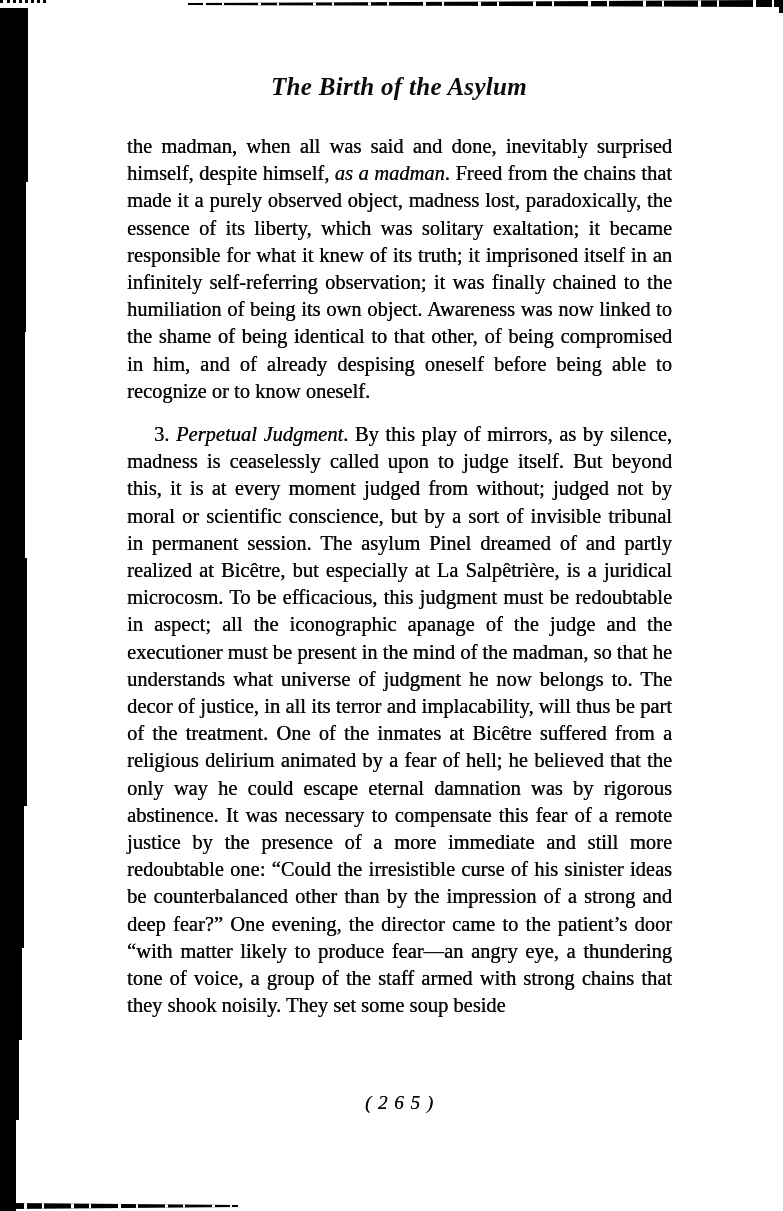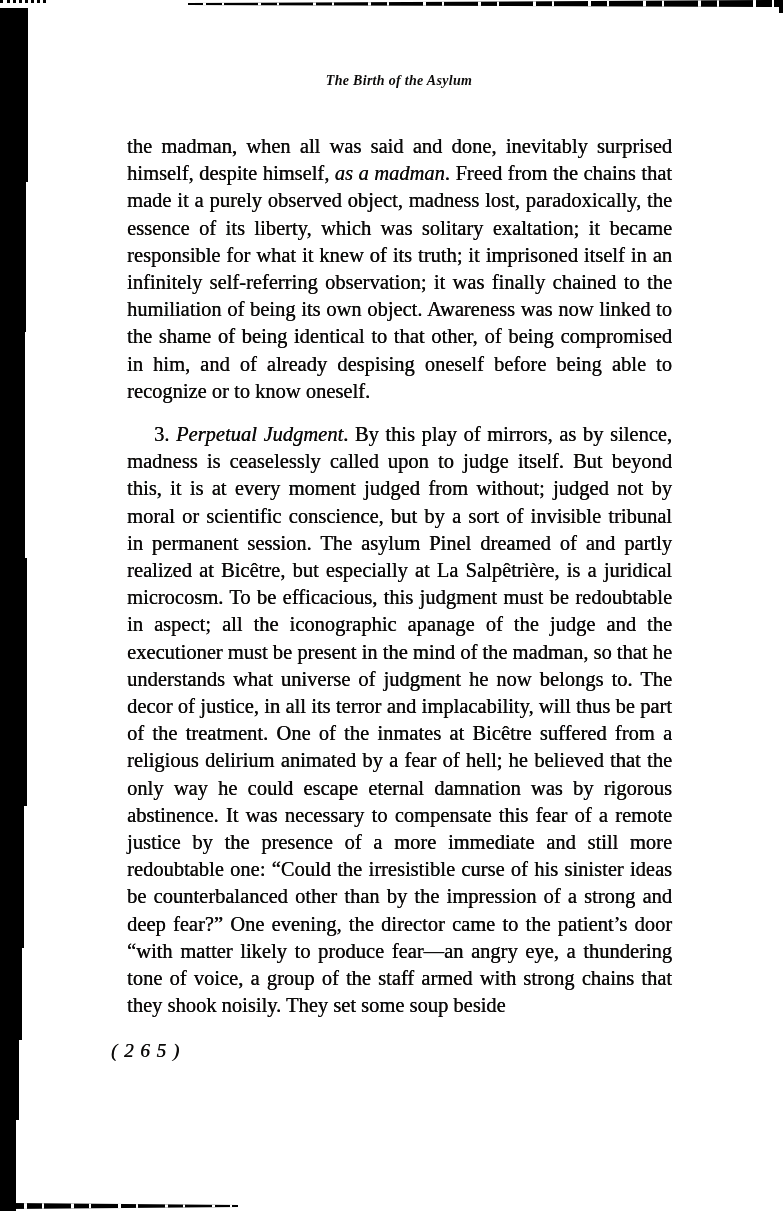--- a/index.html
+++ b/index.html
@@ -73,39 +73,40 @@
   }
 
   
   .running-header {
     position: absolute;
     left: 110px; top: 73px;
     width: 578px;
     text-align: center;
     font-style: italic;
     font-weight: bold;
-    font-size: 14px;
+    font-size: 25px;
     letter-spacing: 0.3px;
   }
   .body-text {
     position: absolute;
     left: 111px; top: 117px;
     width: 577px;
     font-size: 20.5px;
     line-height: 27.2px;
     text-align: justify;
     text-shadow: 0.3px 0 0 currentColor;
   }
   .body-text p { margin: 16px; }
   .body-text p.indent { text-indent: 27px; }
   .ital { font-style: italic; }
   .page-number {
     position: absolute;
-    left: 111px; top: 1040px;
+    left: 111px; top: 1092px;
     width: 577px;
+    text-align: center;
     font-style: italic;
     font-size: 19px;
     letter-spacing: 1px;
     text-shadow: 0.3px 0 0 currentColor;
   }
 </style>
 </head>
 <body>
 
 <div id="page">

